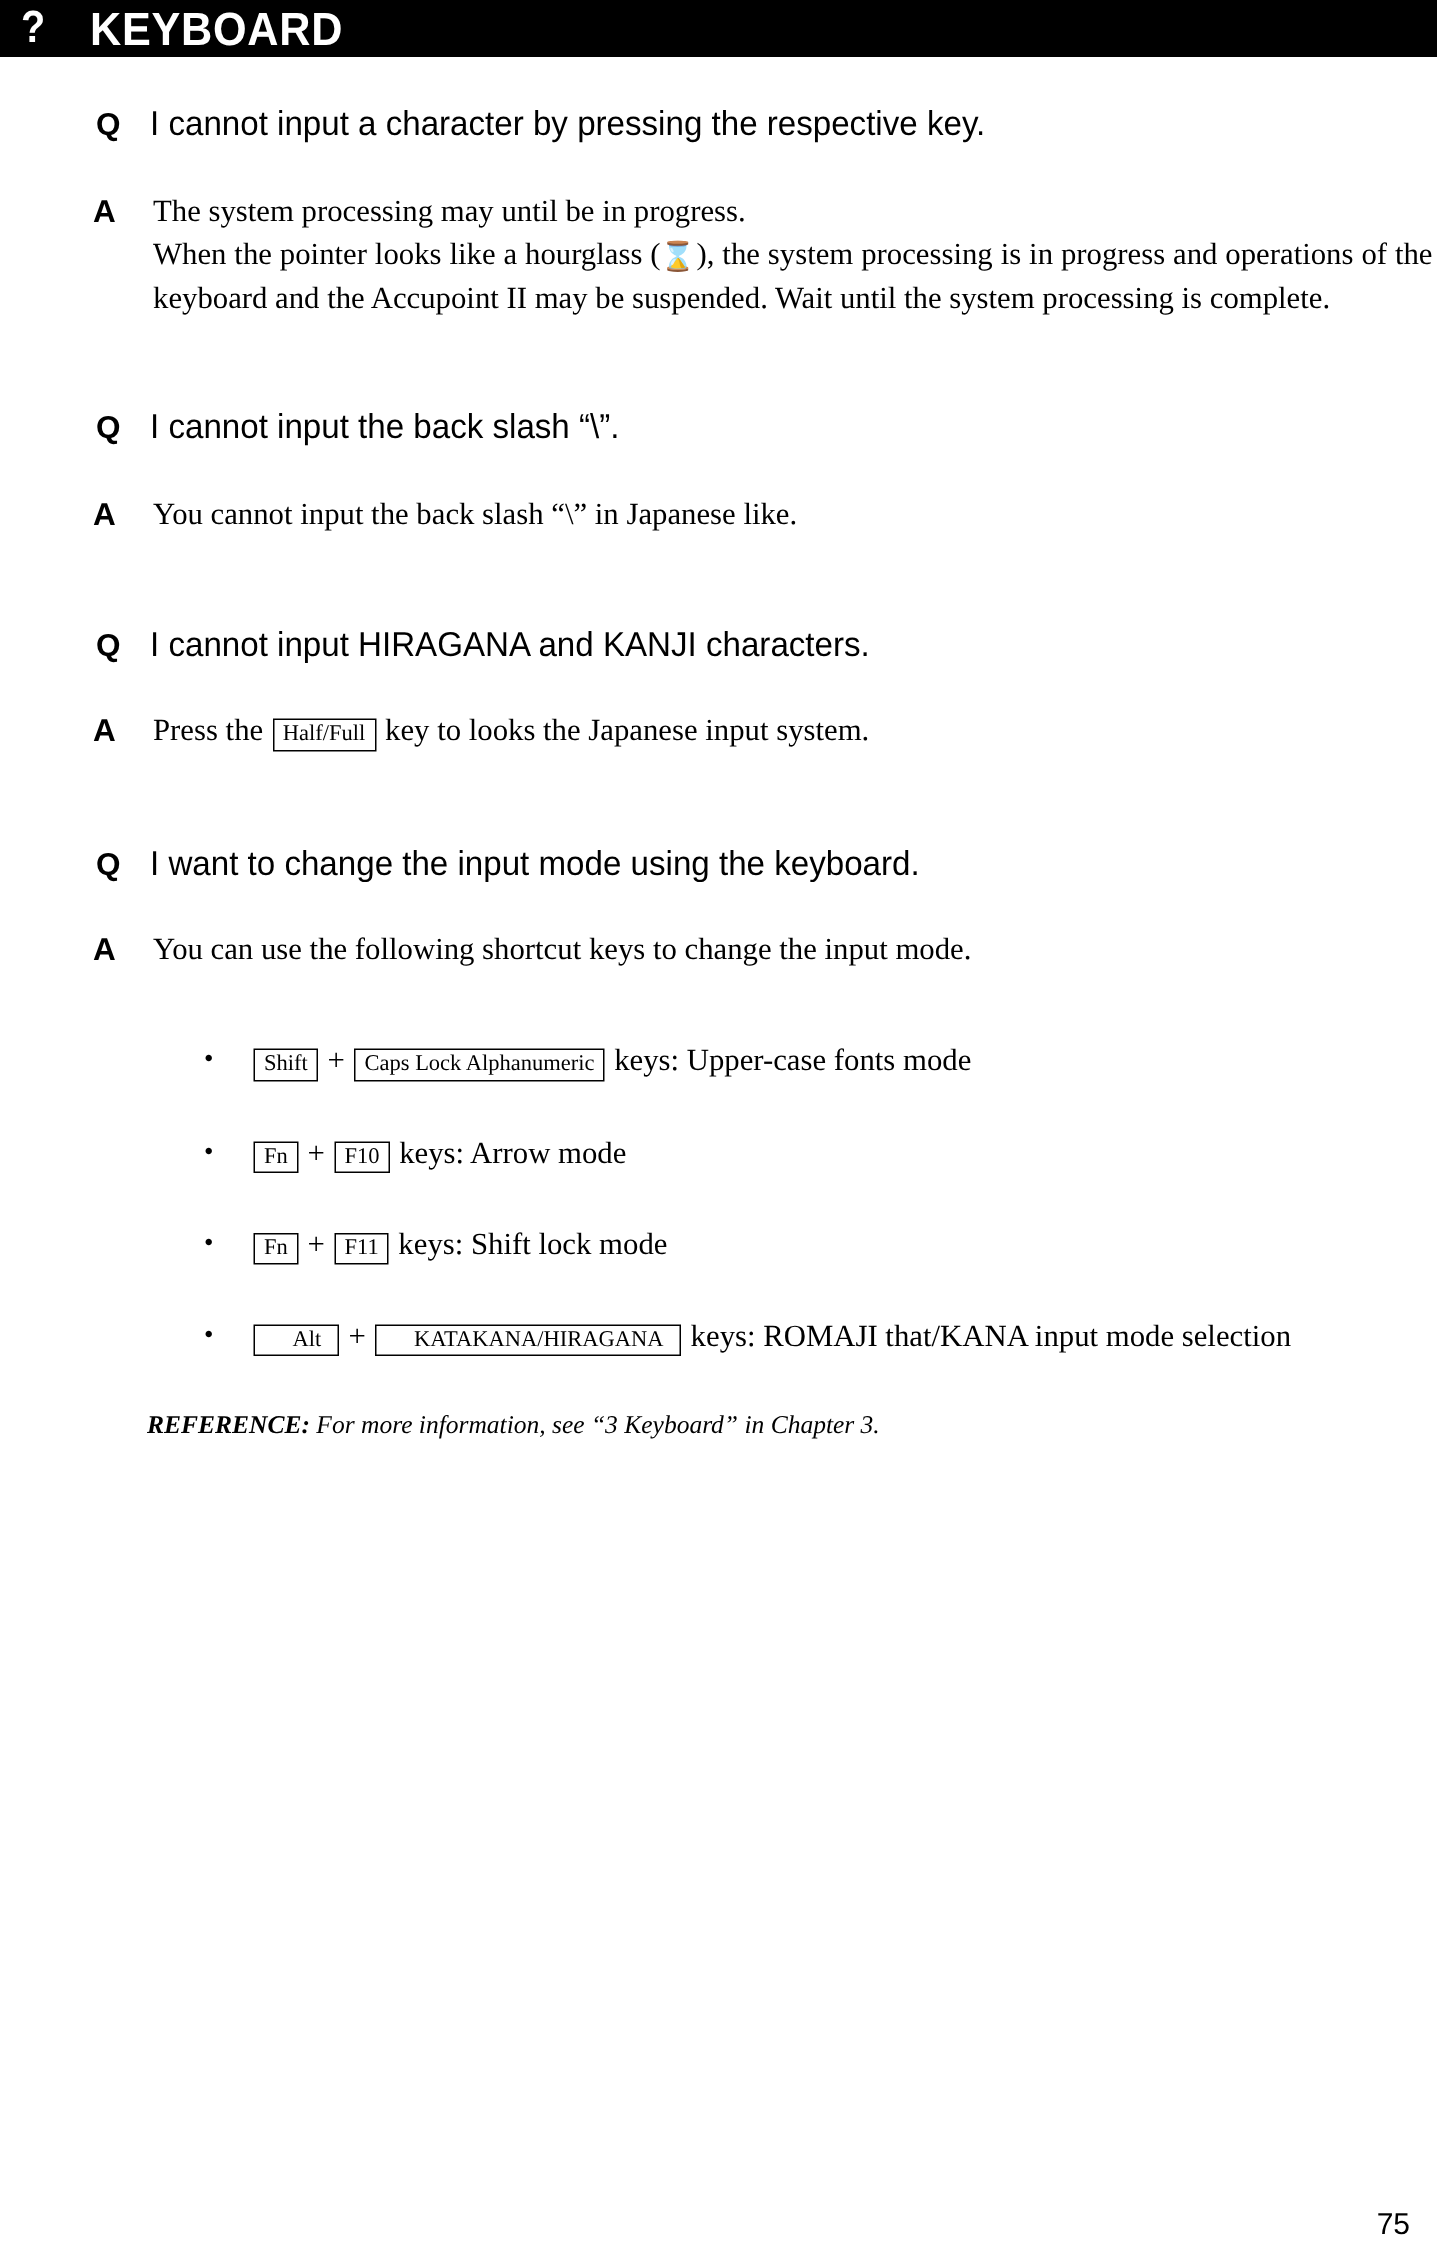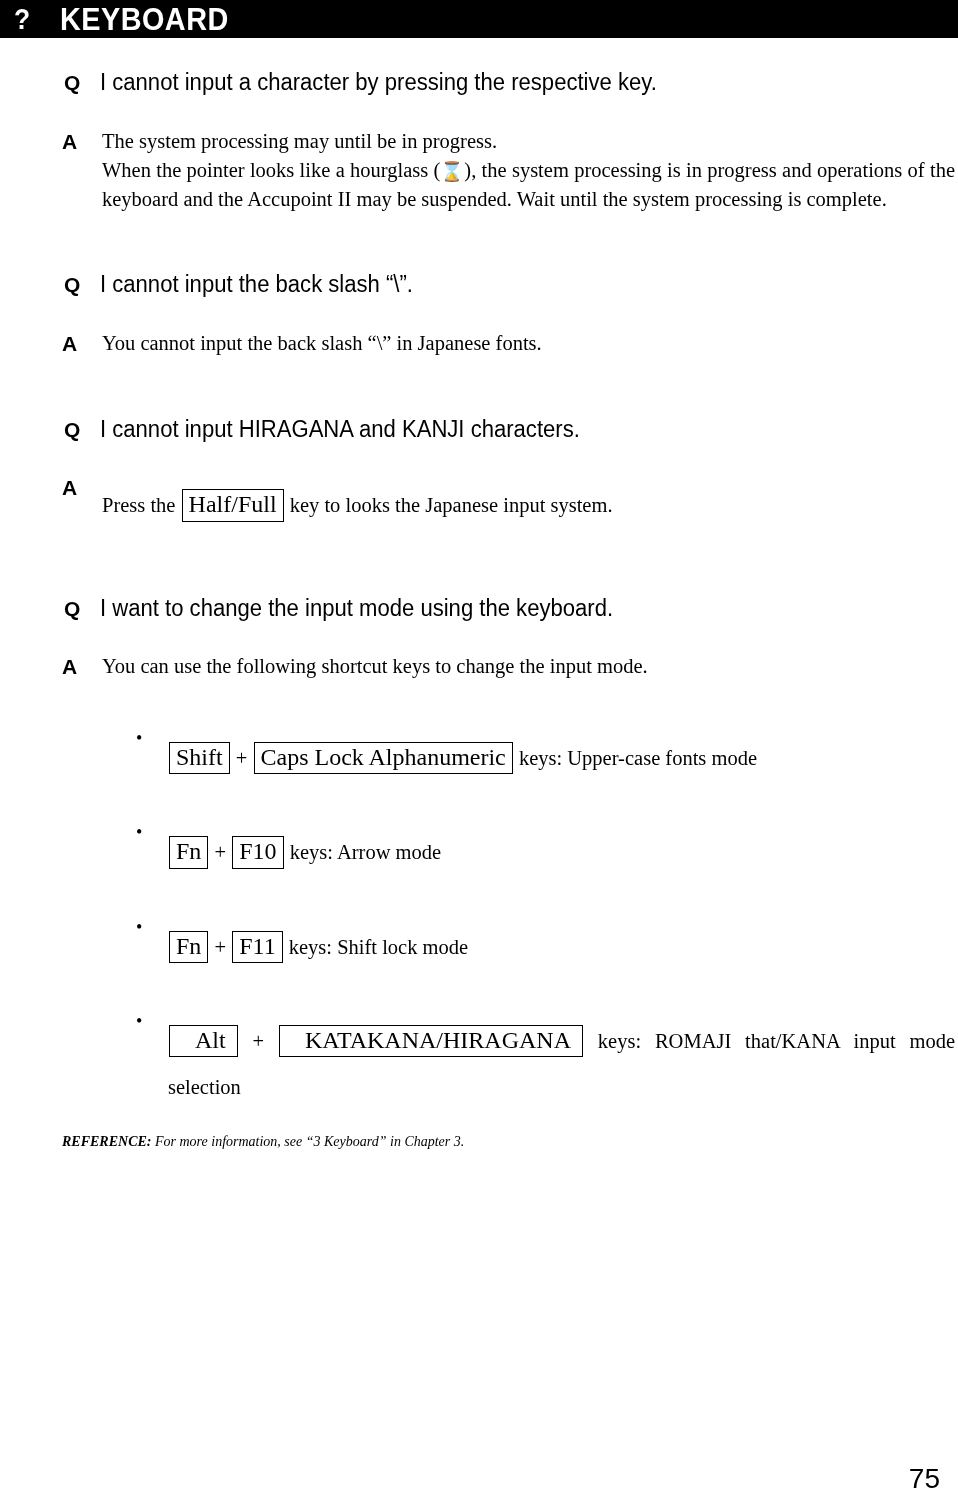--- a/index.html
+++ b/index.html
@@ -108,24 +108,24 @@
   .a-just {
     text-align: justify;
     text-justify: inter-word;
   }
 
   
   .keycap {
     display: inline-block;
     border: 1.3px solid #000000;
     padding: 0px 6px 1px 6px;
-    margin: 16px 1px;
+    margin: 4px 1px;
     line-height: 1.22;
     font-family: "Liberation Serif", "DejaVu Serif", serif;
-    font-size: 24px;
+    font-size: 15px;
     white-space: nowrap;
     vertical-align: baseline;
   }
   .keycap.wide { padding: 0px 11px 1px 25px; }
 
   
   .key-icon {
     display: inline-block;
     width: 20px;
     height: 19px;
@@ -181,39 +181,39 @@
   .bullet-dot {
     flex: 0 0 32px;
     font-size: 18px;
     line-height: 1.42;
   }
   .bullet-body { flex: 1 1 auto; }
   .bullet-body.just { text-align: justify; text-justify: inter-word; }
 
   
   .reference {
-    padding-left: 62px;
+    padding-left: 98px;
     padding-right: 3px;
     font-family: "Liberation Serif", "DejaVu Serif", serif;
-    font-size: 14px;
+    font-size: 17px;
     font-style: italic;
     line-height: 1.42;
   }
   .reference .ref-label {
     font-weight: bold;
     font-style: italic;
   }
 
   
   .page-number {
     position: absolute;
     right: 18px;
     bottom: 14px;
     font-family: "Liberation Sans", "DejaVu Sans", sans-serif;
-    font-size: 28px;
+    font-size: 20px;
     line-height: 1;
   }
   .spacer-md { height: 30px; }
   .spacer-lg { height: 44px; }
   .spacer-xl { height: 56px; }
 </style>
 </head>
 <body>
 
 <div class="header-bar">
@@ -250,21 +250,21 @@
     <div class="q-row">
       <span class="q-marker">Q</span>
       <span class="q-text">I cannot input the back slash “\”.</span>
     </div>
 
     <div class="spacer-md"></div>
 
     <div class="a-row">
       <span class="a-marker">A</span>
       <span class="a-body">
-        <span class="a-line">You cannot input the back slash “\” in Japanese fonts.</span>
+        <span class="a-line">You cannot input the back slash “\” in Japanese like.</span>
       </span>
     </div>
   </div>
 
   <div class="spacer-xl"></div>
 
   <div class="qa-block">
     <div class="q-row">
       <span class="q-marker">Q</span>
       <span class="q-text">I cannot input HIRAGANA and KANJI characters.</span>

